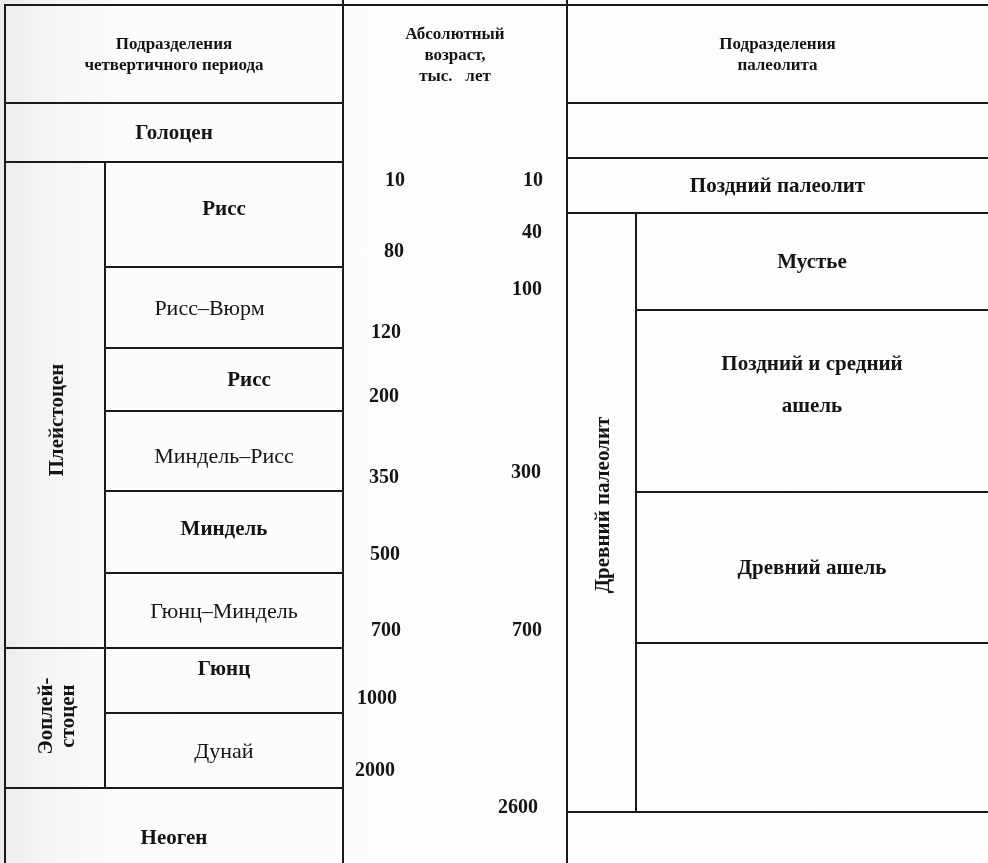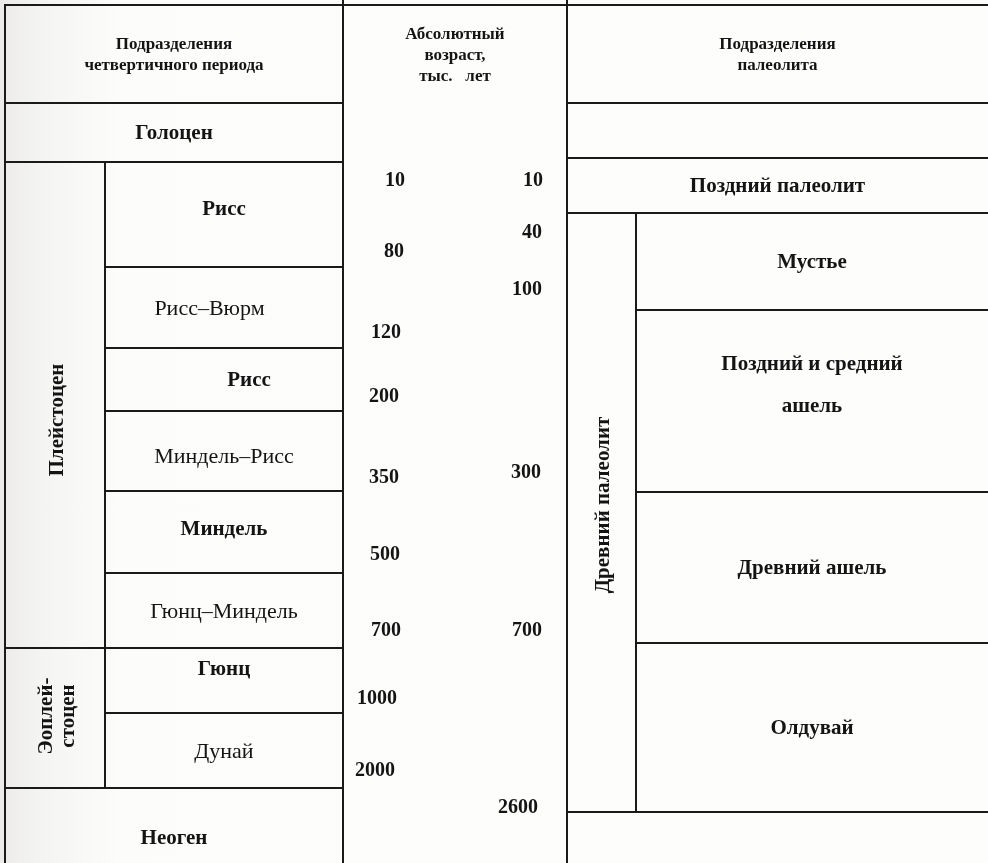--- a/index.html
+++ b/index.html
@@ -118,23 +118,20 @@
   <div class="cell bold" style="left:636px; top:213px; width:352px; height:97px;">
     <span>Мустье</span>
   </div>
   <div class="cell bold" style="left:636px; top:310px; width:352px; height:182px; flex-direction:column; padding-bottom:35px; line-height:24px;gap:18px;">
     <span>Поздний и средний</span>
     <span>ашель</span>
   </div>
   <div class="cell bold" style="left:636px; top:492px; width:352px; height:151px;">
     <span>Древний ашель</span>
   </div>
-  <div class="cell bold" style="left:636px; top:643px; width:352px; height:169px;">
-    <span>Олдувай</span>
-  </div>
 
   <div class="vline" style="left:4px; top:5px; height:858px;"></div>
   <div class="vline" style="left:342px; top:0px; height:863px;"></div>
   <div class="vline" style="left:566px; top:0px; height:863px;"></div>
 
   <div class="vline" style="left:104px; top:162px; height:626px;"></div>
   <div class="vline" style="left:635px; top:213px; height:599px;"></div>
 
   <div class="hline" style="left:4px; top:4px; width:984px;"></div>
   <div class="hline" style="left:4px; top:102px; width:340px;"></div>

